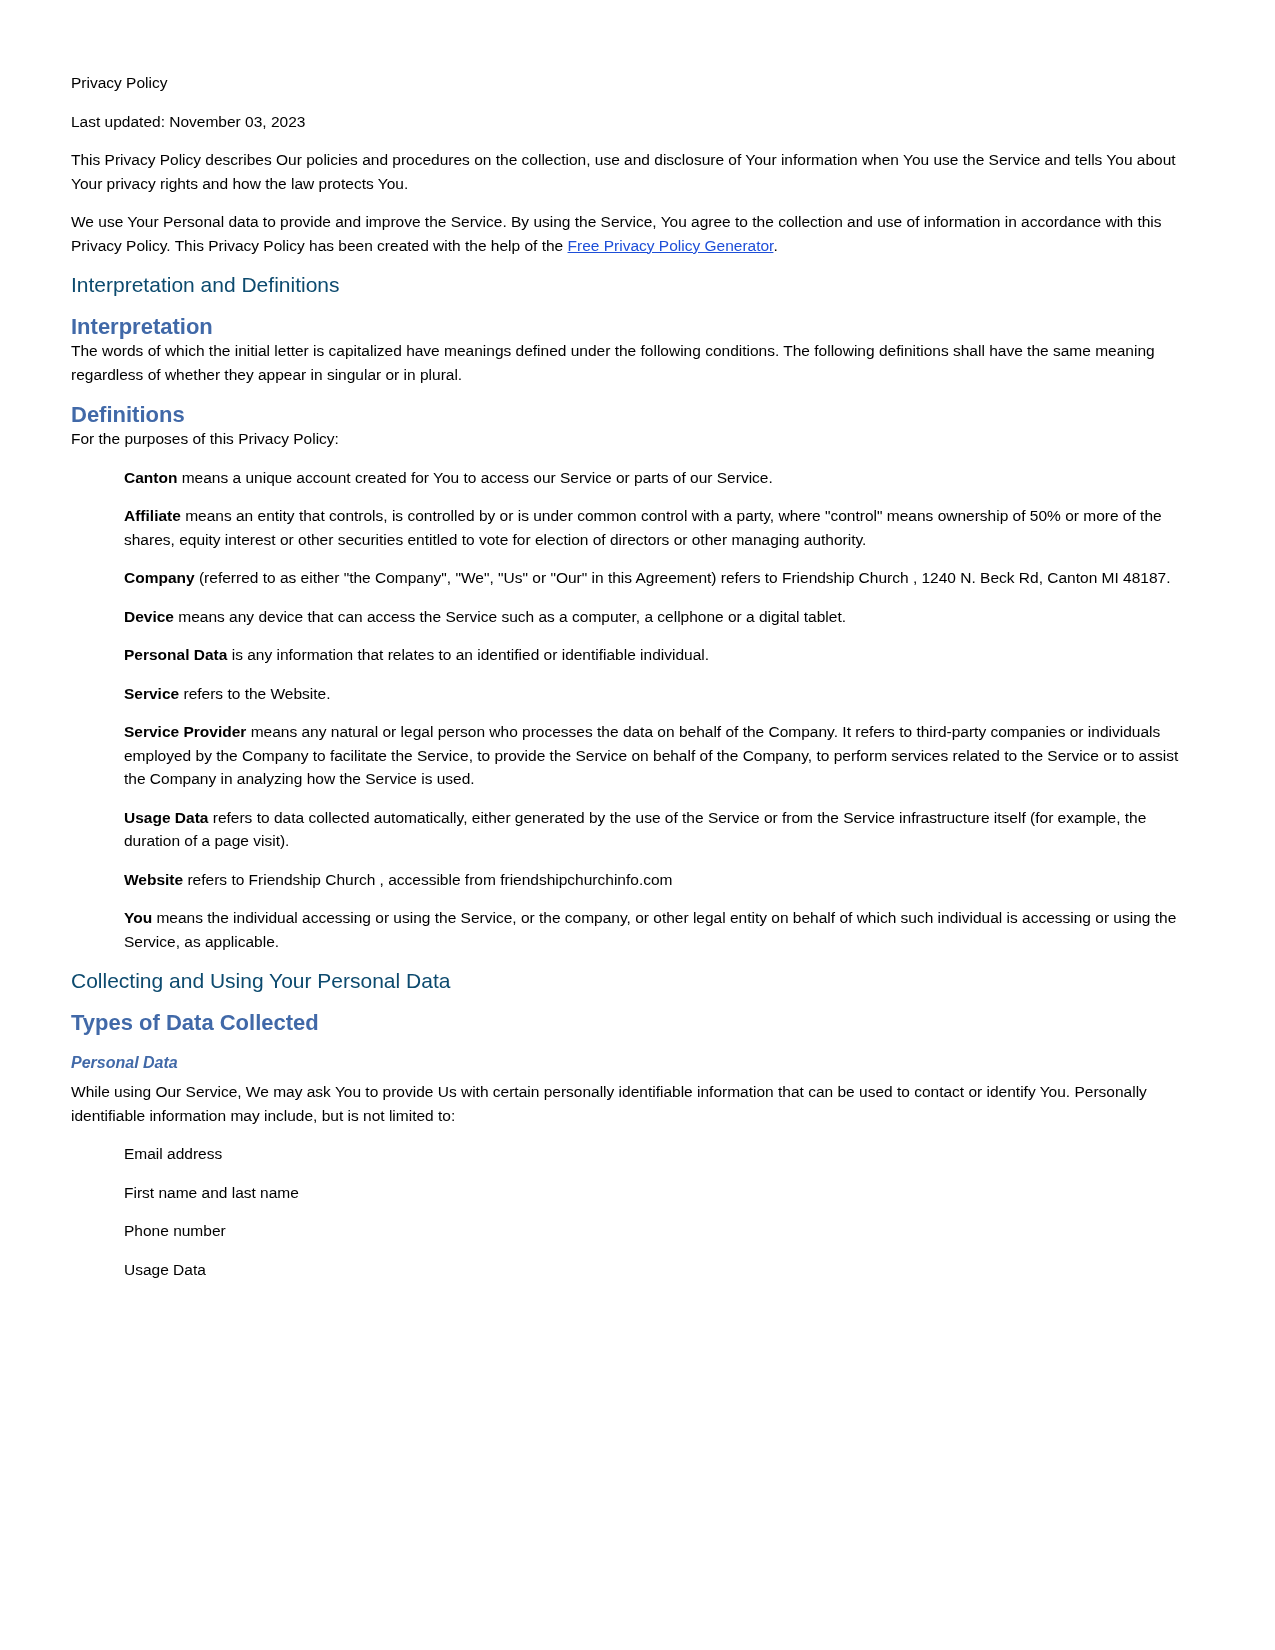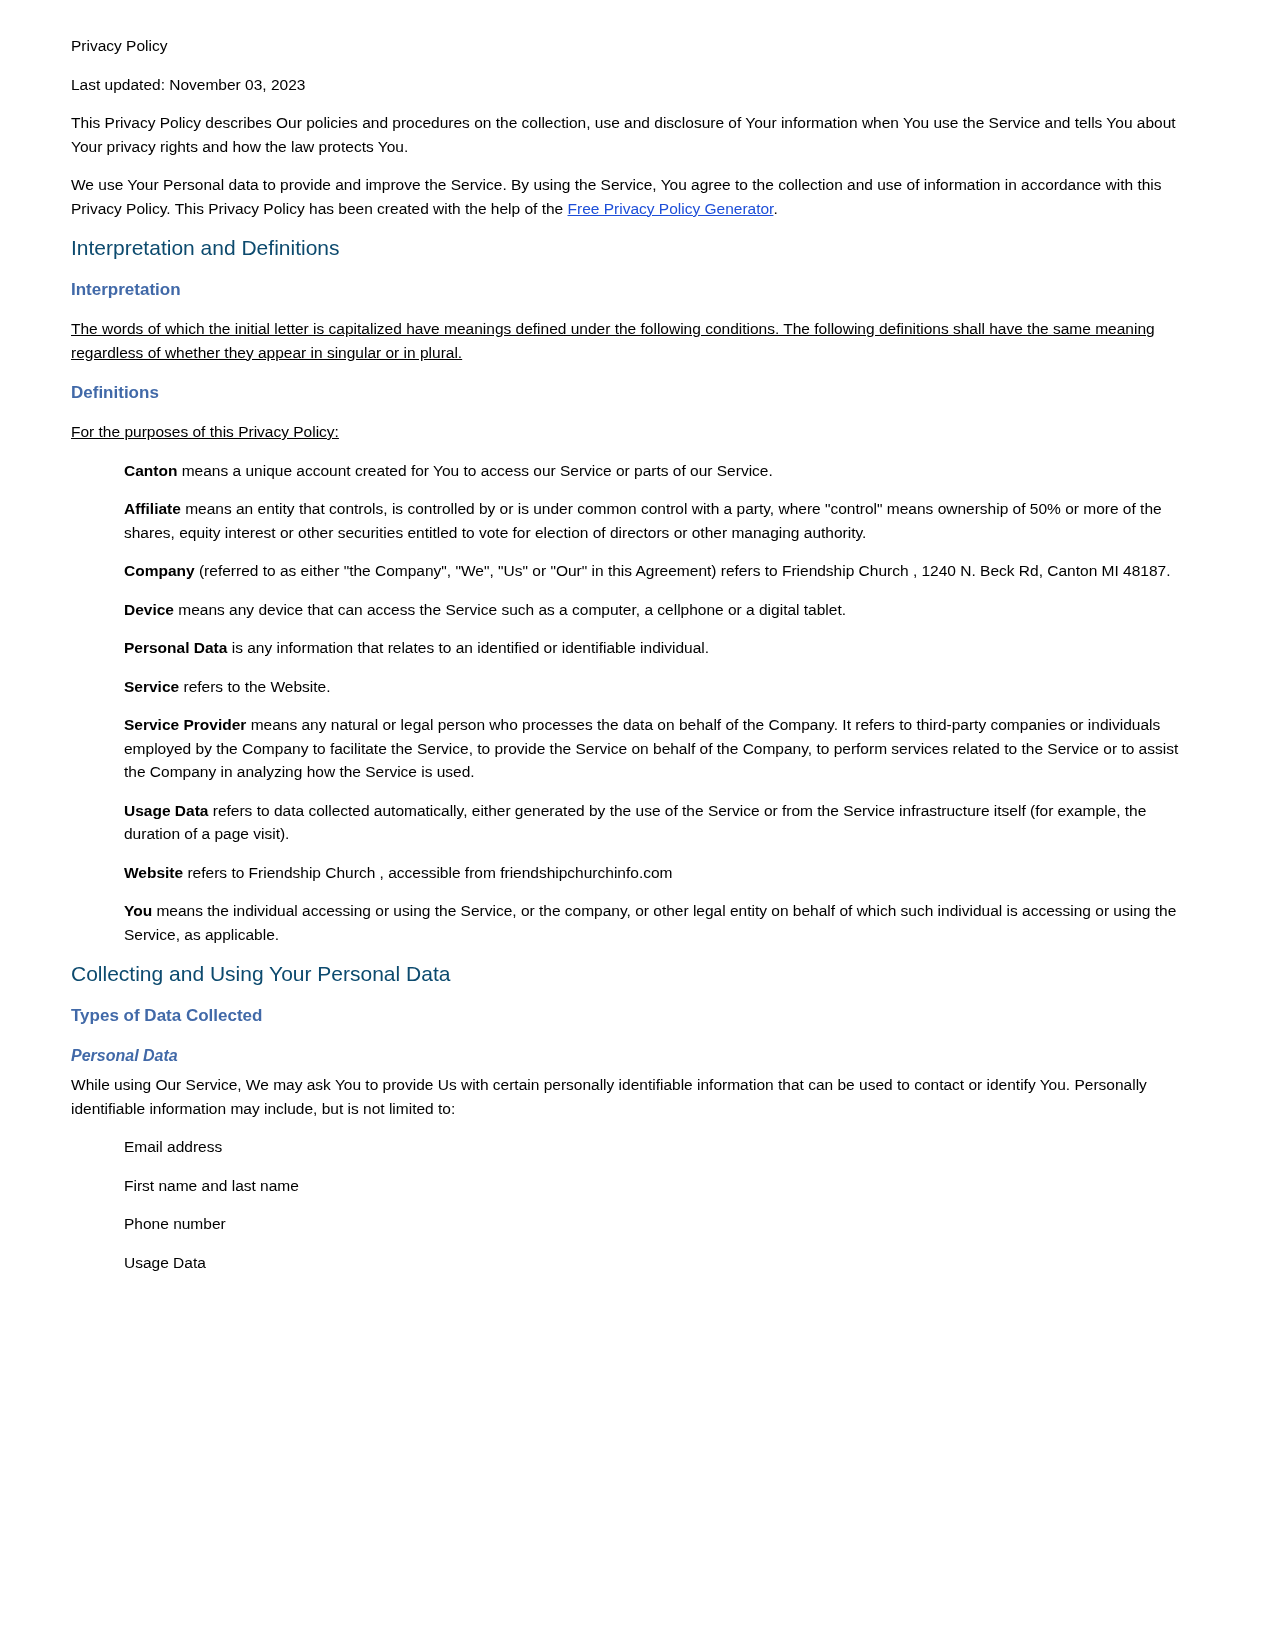--- a/index.html
+++ b/index.html
@@ -7,44 +7,44 @@
   body {
     width: 1275px;
     height: 1650px;
     background: #ffffff;
     color: #000000;
     font-family: "Liberation Sans", sans-serif;
   }
   .page {
     width: 1275px;
     height: 1650px;
-    padding: 34px 71px 0 71px;
+    padding: 71px 71px 0 71px;
     overflow: hidden;
   }
   p {
     font-size: 15.5px;
     line-height: 23.5px;
     margin: 15px 0;
   }
   .page > p:first-child { margin-top: 0; }
   h2 {
     font-size: 21px;
     line-height: 26px;
     font-weight: normal;
     color: #0c4a6e;
     margin: 15px 0 0 0;
   }
   h3 {
-    font-size: 17px;
+    font-size: 22px;
     line-height: 22px;
     font-weight: bold;
     color: #4169a8;
     margin: 18px 0 0 0;
   }
-  h3 + p { margin-top: 16px; text-decoration: underline; }
+  h3 + p { margin-top: 1px; }
   h4 {
     font-size: 16px;
     line-height: 22px;
     font-weight: bold;
     font-style: italic;
     color: #4169a8;
     margin: 18px 0 0 0;
   }
   h4 + p { margin-top: 6px; }
   .indent-list {

